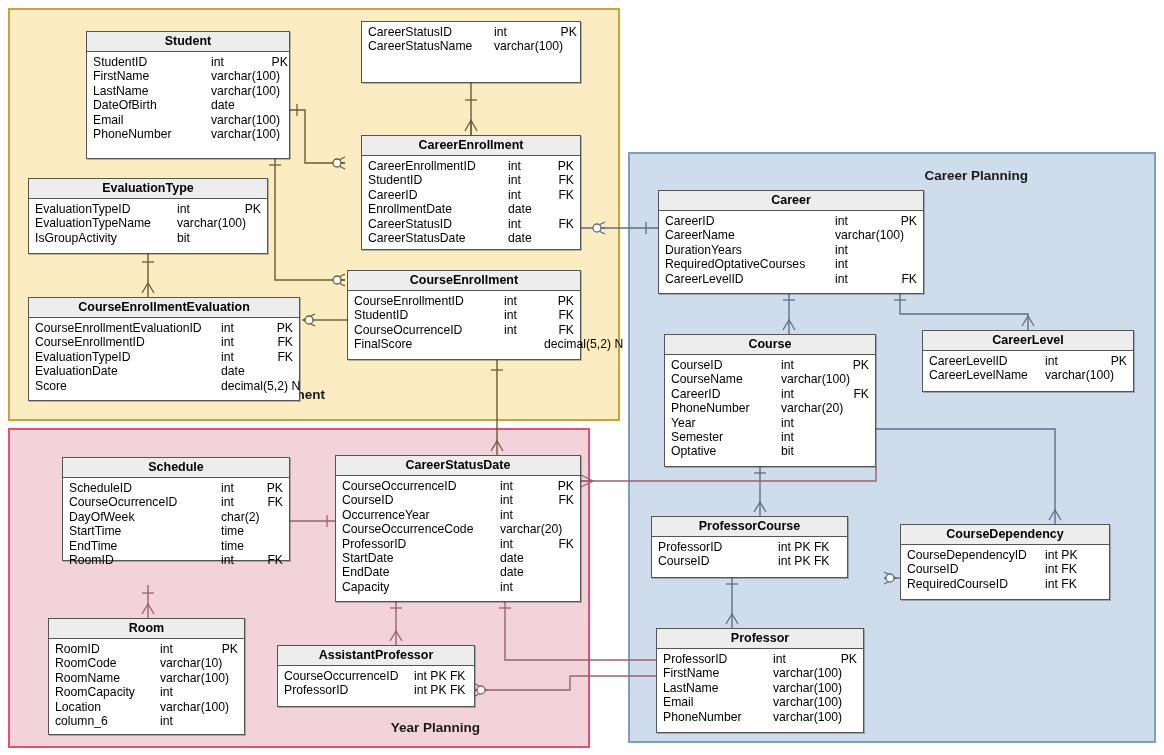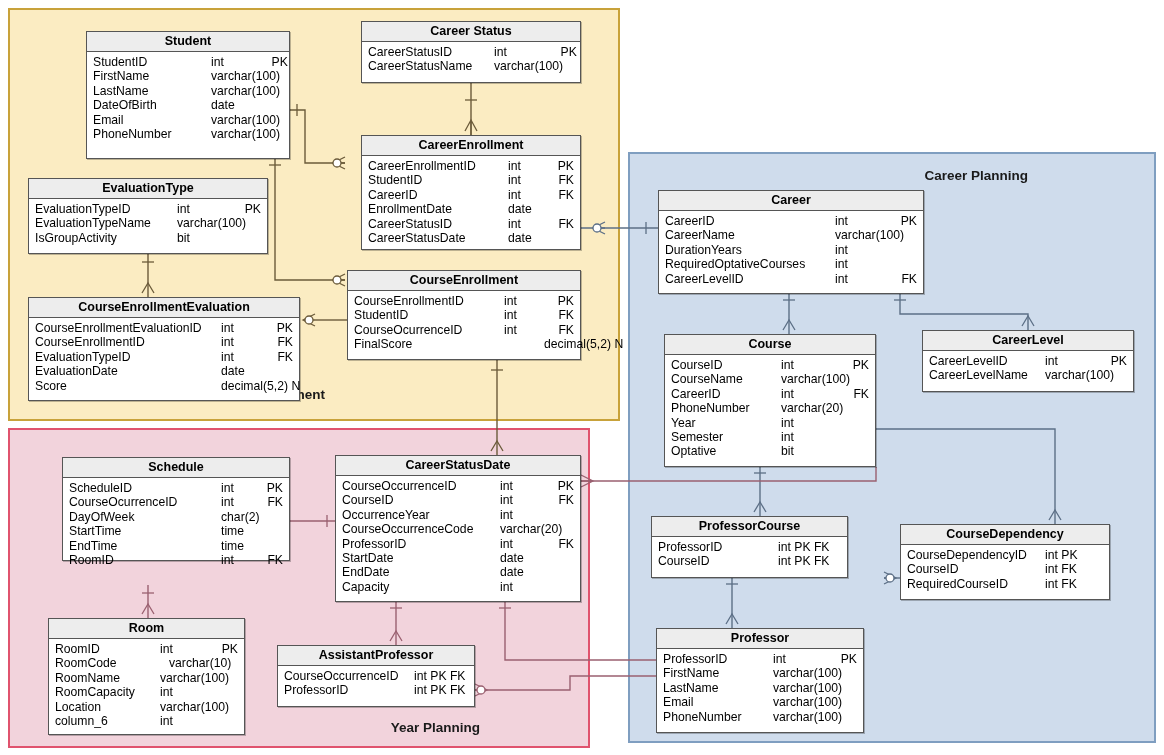--- a/index.html
+++ b/index.html
@@ -158,21 +158,20 @@
             <span class="ckey"></span>
           </div>
           <div class="rowgrid" style="grid-template-columns: 118px 1fr 64px;">
             <span class="cname">PhoneNumber</span>
             <span class="ctype">varchar(100)</span>
             <span class="ckey"></span>
           </div>
         </div>
       </div>
       <div class="tbl" style="left: 361px; top: 21px; width: 220px; height: 62px;">
-        <div class="hdr">Career Status</div>
         <div class="rows">
           <div class="rowgrid" style="grid-template-columns: 126px 1fr 70px;">
             <span class="cname">CareerStatusID</span>
             <span class="ctype">int</span>
             <span class="ckey">PK</span>
           </div>
           <div class="rowgrid" style="grid-template-columns: 126px 1fr 70px;">
             <span class="cname">CareerStatusName</span>
             <span class="ctype">varchar(100)</span>
             <span class="ckey"></span>
@@ -520,21 +519,21 @@
         </div>
       </div>
       <div class="tbl" style="left: 48px; top: 618px; width: 197px; height: 117px;">
         <div class="hdr">Room</div>
         <div class="rows">
           <div class="rowgrid" style="grid-template-columns: 105px 1fr 60px;">
             <span class="cname">RoomID</span>
             <span class="ctype">int</span>
             <span class="ckey">PK</span>
           </div>
-          <div class="rowgrid" style="grid-template-columns: 105px 1fr 60px; gap: 9px;">
+          <div class="rowgrid" style="grid-template-columns: 105px 1fr 60px;">
             <span class="cname">RoomCode</span>
             <span class="ctype">varchar(10)</span>
             <span class="ckey"></span>
           </div>
           <div class="rowgrid" style="grid-template-columns: 105px 1fr 60px;">
             <span class="cname">RoomName</span>
             <span class="ctype">varchar(100)</span>
             <span class="ckey"></span>
           </div>
           <div class="rowgrid" style="grid-template-columns: 105px 1fr 60px;">

